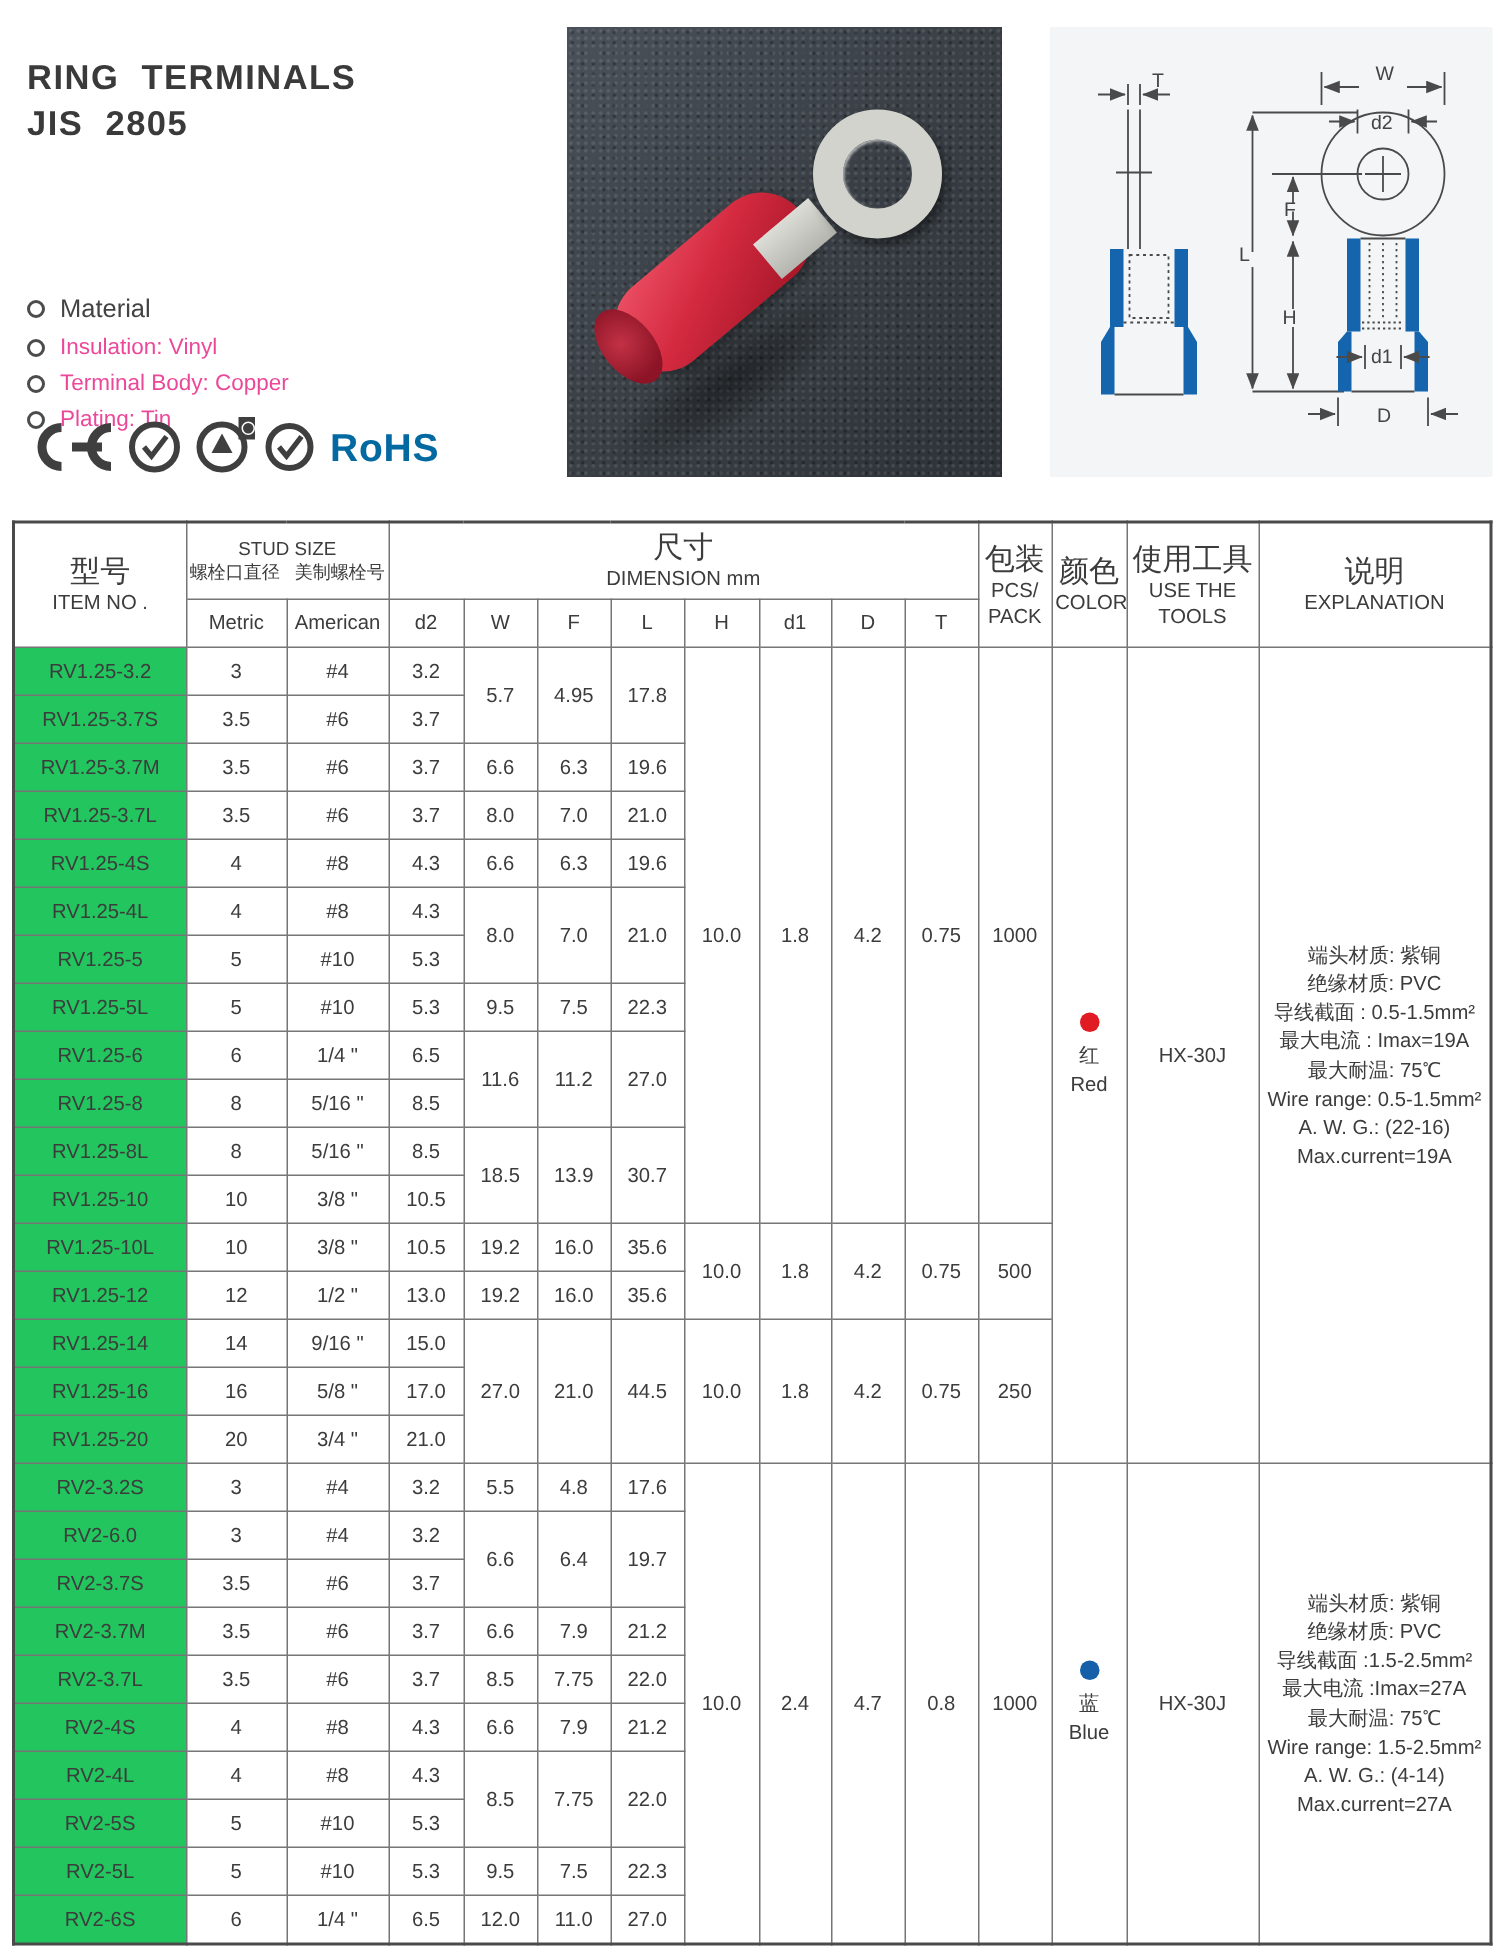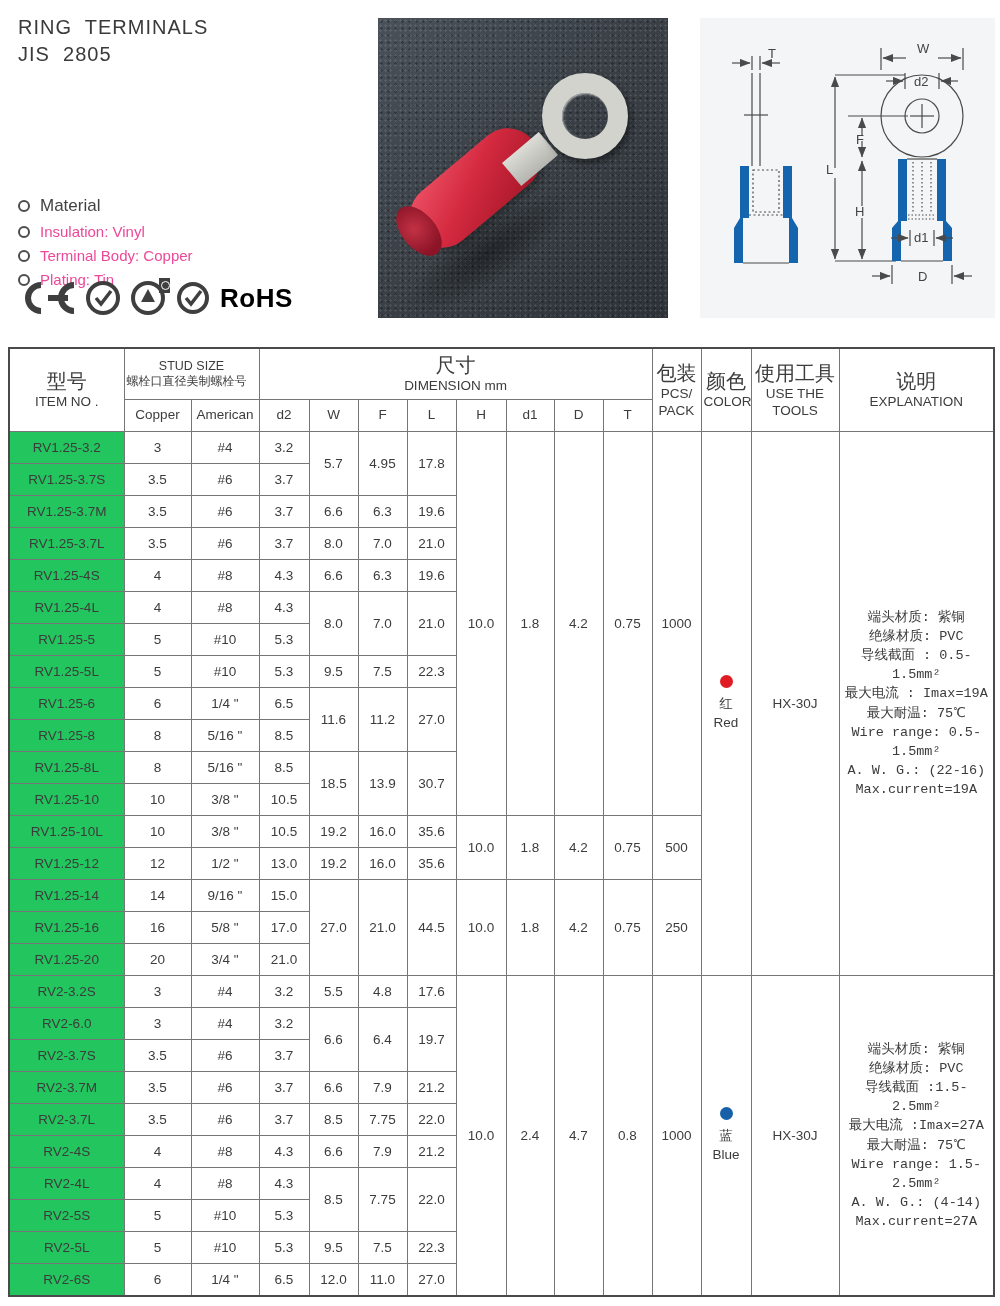--- a/index.html
+++ b/index.html
@@ -1,28 +1,28 @@
 <!DOCTYPE html>
 <html><head>
 <meta charset="utf-8">
 <style>
   html,body{margin:0;padding:0;background:#fff;}
   .page{position:relative;width:1000px;height:1306px;background:#ffffff;overflow:hidden;
         font-family:"Liberation Sans", sans-serif;color:#3c3c3c;}
 
   
-  .title{position:absolute;left:18px;top:14px;font-weight:normal;font-size:20px;line-height:1.35;
+  .title{position:absolute;left:18px;top:36px;font-weight:bold;font-size:23px;line-height:1.35;
          color:#3a3a3a;white-space:pre;letter-spacing:1px;}
   .mat{position:absolute;left:18px;top:196px;}
   .mat-row{display:flex;align-items:center;margin-bottom:7px;}
   .bullet{width:8px;height:8px;border:2px solid #4c4c4c;border-radius:50%;margin-right:10px;flex:0 0 auto;}
   .mat-head{font-size:17px;color:#434343;}
   .mat-item{font-size:15px;color:#ec4899;}
   .certs{position:absolute;left:14px;top:280px;display:flex;align-items:center;gap:9px;}
-  .rohs{font-size:26px;font-weight:bold;color:#000000;letter-spacing:0.5px;}
+  .rohs{font-size:26px;font-weight:bold;color:#0369a1;letter-spacing:0.5px;}
   .badge-wrap{position:relative;width:36px;height:36px;}
   .ukas-box{position:absolute;right:-4px;top:-2px;width:11px;height:15px;background:#3f3f3f;}
   .ukas-box:after{content:"";position:absolute;left:2px;top:3px;width:7px;height:7px;
                   border:1px solid #fff;border-radius:50%;}
 
   
   .photo{position:absolute;left:378px;top:18px;width:290px;height:300px;overflow:hidden;
          background-color:#3a4046;
          background-image:
            radial-gradient(rgba(255,255,255,0.10) 1px, transparent 1.4px),
@@ -49,27 +49,27 @@
   .diagram text{font-family:"Liberation Sans",sans-serif;font-size:13px;fill:#444;}
 
   
   .spec-table{position:absolute;left:8px;top:347px;width:985px;border-collapse:collapse;
               table-layout:fixed;border:2px solid #4a4a4a;}
   .spec-table th,.spec-table td{border:1px solid #767676;text-align:center;vertical-align:middle;
               font-size:13.5px;color:#3c3c3c;padding:0 2px;font-weight:normal;}
   .spec-table thead th{line-height:1.25;}
   .h-cn{font-size:20px;}
   .h-en{font-size:13.5px;}
-  .stud-cn{display:flex;justify-content:flex-start;font-size:12px;}
+  .stud-cn{display:flex;justify-content:space-between;font-size:12px;}
   .stud-en{font-size:12.5px;}
   .row1 th{height:50px;}
   .row2 th{height:31px;font-size:13.5px;}
   .spec-table tbody td{height:31px;}
   .item-cell{background:#22c55e;}
-  .expl-cell{text-align:left;font-size:11.5px;line-height:1.42;padding:6px 4px 6px 9px;font-family:Liberation Mono, monospace;}
+  .expl-cell{text-align:left;font-size:11.5px;line-height:1.42;padding:6px 4px 6px 9px;}
   .color-cell{font-size:12.5px;line-height:1.35;}
   .dot{display:inline-block;width:13px;height:13px;border-radius:50%;margin-bottom:2px;}
 </style>
 </head>
 <body>
 
 <div class="page">
 
   <div class="title"><span>RING  TERMINALS</span><br><span>JIS  2805</span></div>
 
@@ -262,21 +262,21 @@
           <div class="h-cn">使用工具</div>
           <div class="h-en">USE THE</div>
           <div class="h-en">TOOLS</div>
         </th>
         <th rowspan="2">
           <div class="h-cn">说明</div>
           <div class="h-en">EXPLANATION</div>
         </th>
       </tr>
       <tr class="row2">
-        <th>Copper</th>
+        <th>Metric</th>
         <th>American</th>
         <th>d2</th>
         <th>W</th>
         <th>F</th>
         <th>L</th>
         <th>H</th>
         <th>d1</th>
         <th>D</th>
         <th>T</th>
       </tr>

